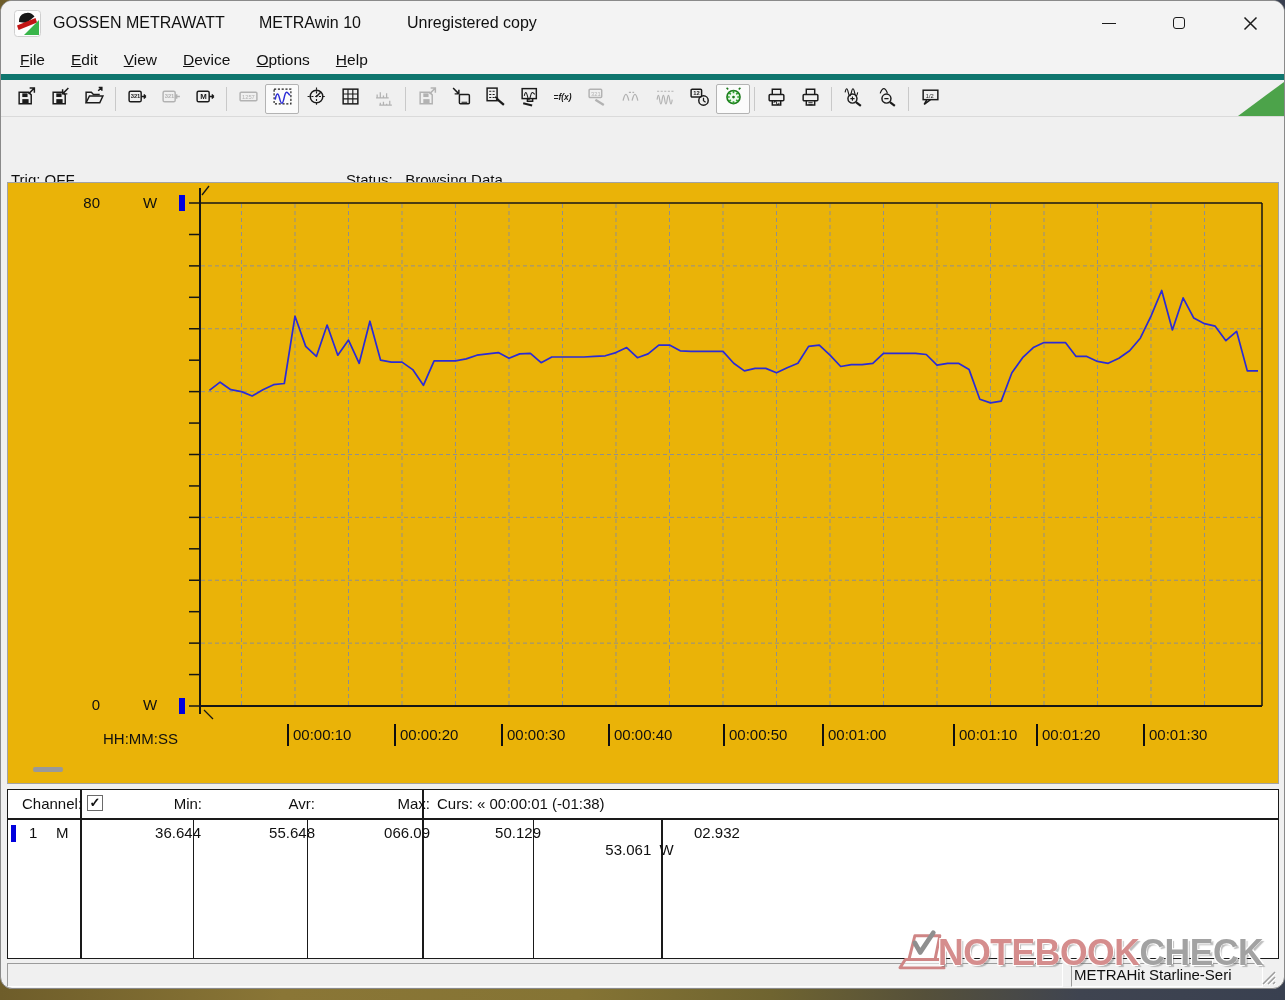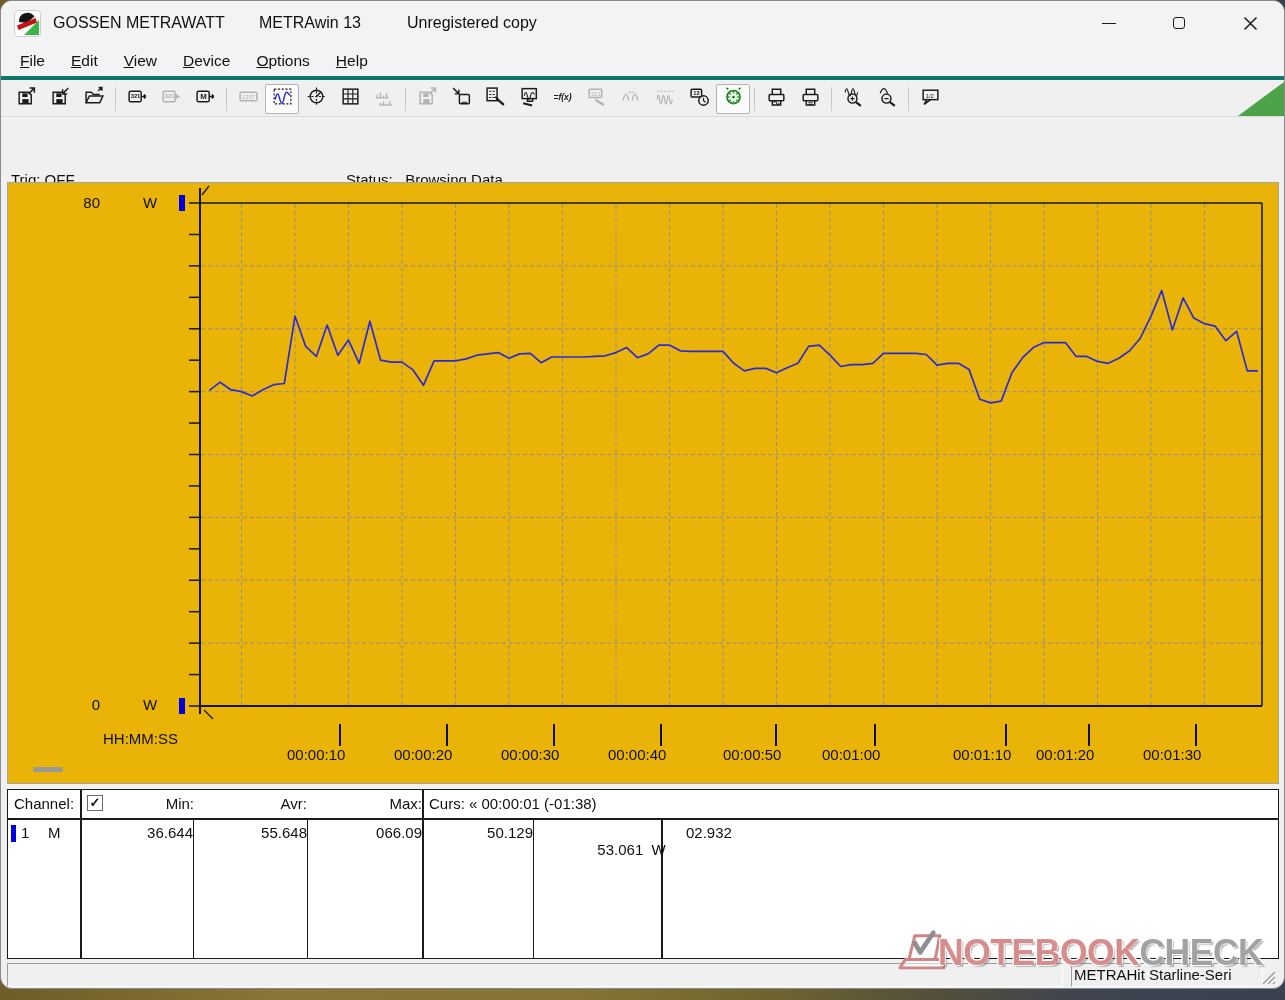--- a/index.html
+++ b/index.html
@@ -12,21 +12,21 @@
   
   .titlebar { position:absolute; left:0; top:0; width:100%; height:45px; background:#f3f3f3; }
   .app-icon { position:absolute; left:13px; top:9px; width:27px; height:27px; }
   .title-text { position:absolute; top:13px; font-size:16px; color:#101010; white-space:pre; }
   .win-btn { position:absolute; top:0; width:60px; height:44px; display:flex; align-items:center; justify-content:center; }
   .glyph-min { width:14px; height:0; border-top:1.7px solid #1b1b1b; }
   .glyph-max { width:12px; height:12px; border:1.7px solid #1b1b1b; border-radius:3px; }
 
   
   .menubar { position:absolute; top:45px; left:0; width:100%; height:34px; background:#f3f3f3;
-    display:flex; align-items:center; padding-left:6px; border-bottom:4px solid #0f766e; }
+    display:flex; align-items:center; padding-left:6px; border-bottom:6px solid #0f766e; }
   .menu-item { padding:5px 13px; font-size:15.5px; color:#101010; }
   .menu-item u { text-decoration:underline; }
 
   
   .toolbar { position:absolute; top:80px; left:0; width:100%; height:36px; background:#f0f0f0;
     border-bottom:1px solid #dadada; display:flex; align-items:center; padding-left:8px; }
   .tb-btn { width:34px; height:30px; display:flex; align-items:center; justify-content:center;
     color:#1b1b1b; border:1px solid transparent; border-radius:2px; flex:none; }
   .tb-btn.disabled { color:#b2b2b2; }
   .tb-btn.active { background:#fbfbfb; border-color:#b3b3b3; }
@@ -34,31 +34,31 @@
   .corner-triangle { position:absolute; right:0; top:81px; width:46px; height:34px;
     clip-path:polygon(100% 0, 100% 100%, 0 100%); }
 
   
   .status-info { position:absolute; font-size:15px; color:#101010; line-height:23px; white-space:pre; top:121px; }
 
   
   .chart-panel { position:absolute; left:6px; top:181px; width:1272px; height:602px; background:#eab308;
     border:1px solid #a3a3a3; }
   .axis-label { position:absolute; font-size:15px; color:#101010; }
-  .time-row-label { position:absolute; top:543px; display:flex; align-items:flex-end;
-    font-size:15px; color:#101010;flex-direction:column; }
+  .time-row-label { position:absolute; top:543px; display:flex; align-items:flex-start;
+    font-size:15px; color:#101010; }
   .time-bar { width:2px; height:22px; background:#101010; margin-right:4px; margin-top:-2px; }
   .scroll-handle { position:absolute; left:25px; top:584px; width:30px; height:5px; background:#999; border-radius:2px; }
 
   
   .table-panel { position:absolute; left:6px; top:788px; width:1272px; height:170px; background:#fff;
     border:1px solid #1a1a1a; font-size:15px; color:#101010; }
   .tp-vline { position:absolute; background:#1a1a1a; }
   .tp-hline { position:absolute; left:0; width:100%; height:2px; background:#1a1a1a; }
-  .tp-cell { position:absolute; white-space:pre; }
+  .tp-cell { position:absolute; white-space:pre;margin-left:8px; }
   .tp-center { text-align:right; }
   .checkbox { position:absolute; width:16px; height:16px; background:#fff;
     border:1px solid #6a6a6a; font-size:13px; font-weight:bold; line-height:14px; text-align:center; color:#111; }
   .chan-marker { position:absolute; width:5px; height:17px; }
 
   
   .sb-field { position:absolute; top:962px; height:24px; background:#f0f0f0;
     border:1px solid; border-color:#9c9c9c #ffffff #ffffff #9c9c9c;
     font-size:15px; color:#101010; line-height:21px; padding-left:2px; }
   .grip { position:absolute; right:8px; top:968px; }
@@ -77,21 +77,21 @@
   <div class="window">
 
     <div class="titlebar">
       <svg class="app-icon" viewBox="0 0 27 27">
         <rect x="0.5" y="0.5" width="26" height="26" rx="3" fill="#fdfdfd" stroke="#cfcfcf"></rect>
         <path d="M5 12 A 8.5 8.5 0 0 1 20.5 6.5 L 12.5 13 Z" fill="#161616"></path>
         <path d="M3 15.5l18.5-7.5 1.6 4.4-18.5 7.5z" fill="#c21414"></path>
         <path d="M25 10v15H10z" fill="#39b54a"></path>
       </svg>
       <span class="title-text" style="left:52px">GOSSEN METRAWATT</span>
-      <span class="title-text" style="left:258px">METRAwin 13</span>
+      <span class="title-text" style="left:258px">METRAwin 10</span>
       <span class="title-text" style="left:406px">Unregistered copy</span>
       <div class="win-btn" style="left:1078px">
           <div class="glyph-min"></div>
         </div>
       <div class="win-btn" style="left:1148px">
           <div class="glyph-max"></div>
         </div>
       <div class="win-btn" style="left:1219px">
         <svg width="15" height="15" viewBox="0 0 15 15">
             <path d="M1.5 1.5l12 12M13.5 1.5l-12 12" stroke="#1b1b1b" stroke-width="1.5"></path>

